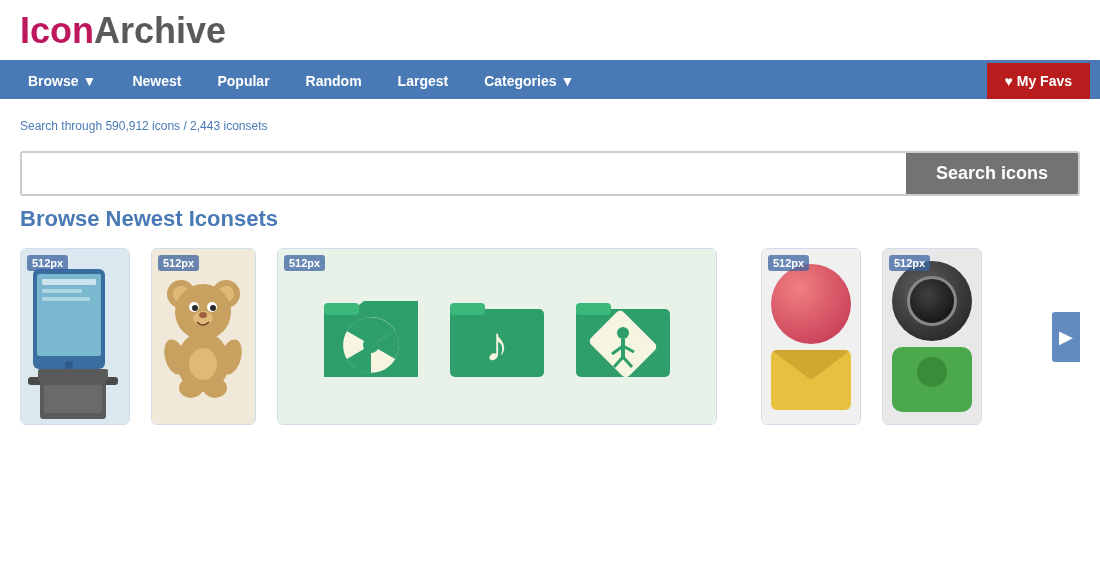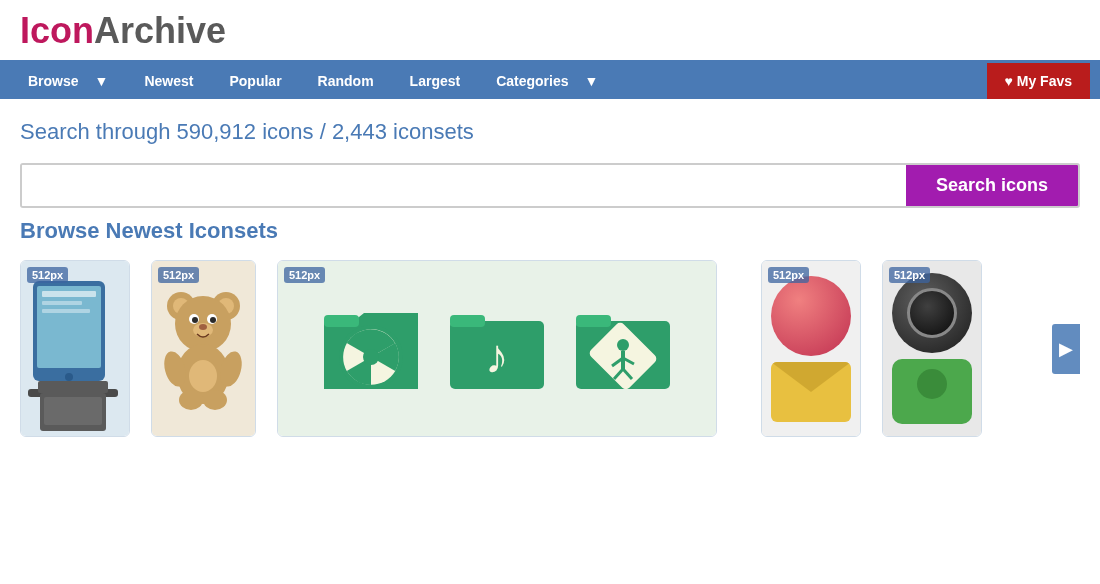--- a/index.html
+++ b/index.html
@@ -27,34 +27,34 @@
       padding: 0 10px;
     }
     .nav-item {
       color: #fff;
       font-weight: bold;
       font-size: 14px;
       padding: 10px 18px;
       cursor: pointer;
       display: flex;
       align-items: center;
-      gap: 16px;
+      gap: 4px;
       white-space: nowrap;
     }
     .nav-item.favs {
       background: #b91c1c;
       margin-left: auto;
       margin-right: 0;
     }
 
     
     #main { padding: 20px 20px; }
 
     #tagline {
-      font-size: 22px;
+      font-size: 12px;
       color: #4a7ab5;
       margin-bottom: 18px;
     }
 
     
     #search-container {
       display: flex;
       margin-bottom: 10px;
       border: 2px solid #ccc;
       border-radius: 3px;
@@ -63,21 +63,21 @@
     }
     #search-input {
       flex: 1;
       border: none;
       outline: none;
       font-size: 16px;
       padding: 10px 14px;
       background: #fff;
     }
     #search-button {
-      background: #a21caf;
+      background: #737373;
       color: #fff;
       border: none;
       font-size: 18px;
       font-weight: bold;
       padding: 10px 30px;
       cursor: pointer;
       white-space: nowrap;
     }
 
     

